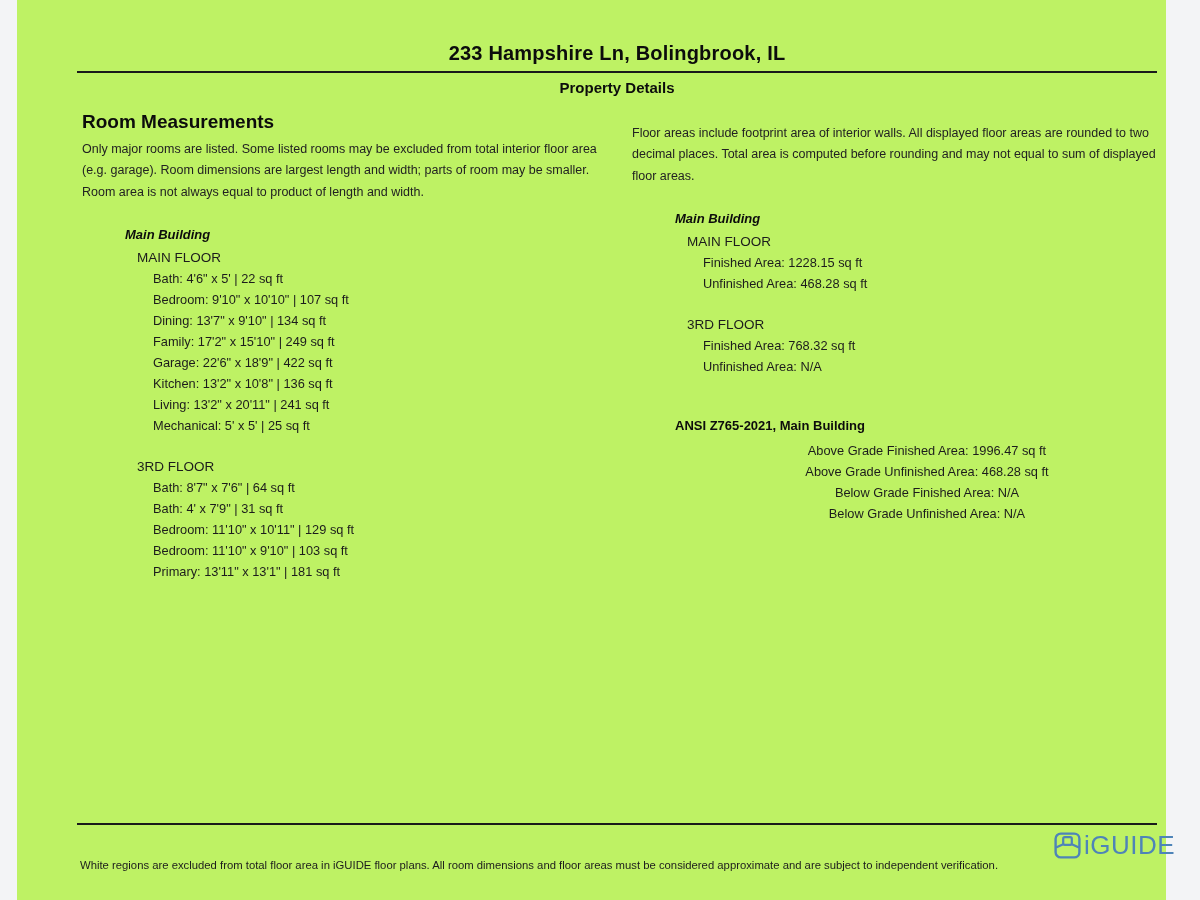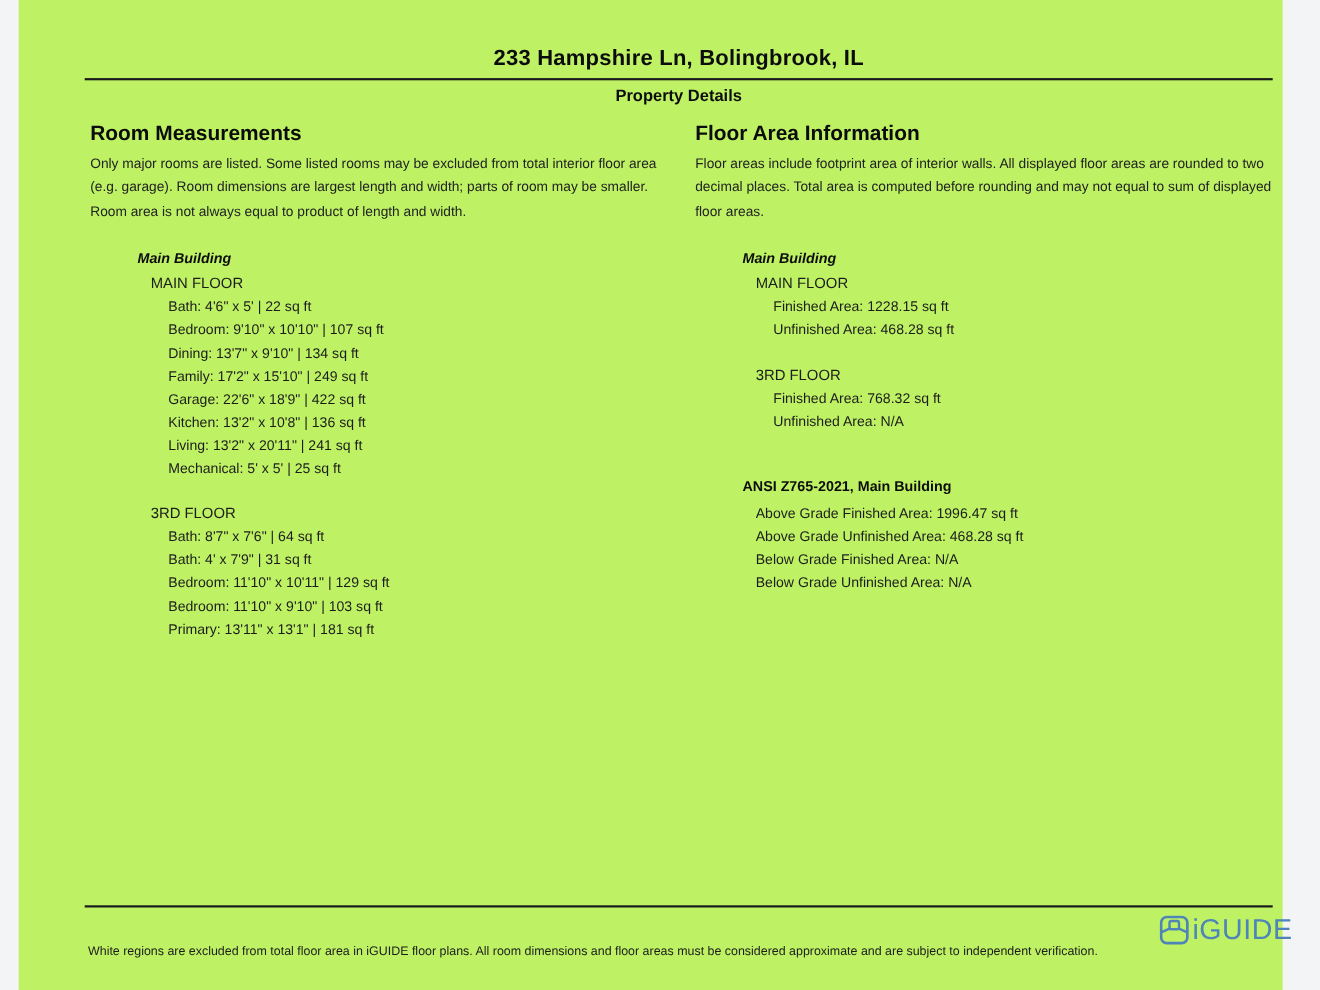--- a/index.html
+++ b/index.html
@@ -78,21 +78,21 @@
     color: #1c1c1c;
     white-space: nowrap;
   }
   .ansi { margin-top: 42px; }
   .ansi-heading {
     margin-left: 43px;
     font-size: 13px; font-weight: bold; color: #0c0c0c;
     line-height: 14px;
     margin-bottom: 7px;
   }
-  .ansi .line { margin-left: 55px; }
+  .ansi .line { margin-left: 55px; text-align: center; }
   
   .footer-rule {
     position: absolute;
     left: 60px; top: 823px;
     width: 1080px; height: 2px;
     background: #1a1a1a;
   }
   .footer-disclaimer {
     position: absolute;
     left: 63px; top: 859px;
@@ -148,21 +148,20 @@
         <div class="line">Bath: 8'7" x 7'6" | 64 sq ft</div>
         <div class="line">Bath: 4' x 7'9" | 31 sq ft</div>
         <div class="line">Bedroom: 11'10" x 10'11" | 129 sq ft</div>
         <div class="line">Bedroom: 11'10" x 9'10" | 103 sq ft</div>
         <div class="line">Primary: 13'11" x 13'1" | 181 sq ft</div>
       </div>
     </div>
   </div>
 
   <div class="col col-right">
-    <div class="section-heading">Floor Area Information</div>
     <p class="note">Floor areas include footprint area of interior walls. All displayed floor areas are rounded to two decimal places. Total area is computed before rounding and may not equal to sum of displayed floor areas.</p>
 
     <div class="building">
       <div class="building-name">Main Building</div>
 
       <div class="floor">
         <div class="floor-name">MAIN FLOOR</div>
         <div class="line">Finished Area: 1228.15 sq ft</div>
         <div class="line">Unfinished Area: 468.28 sq ft</div>
       </div>

